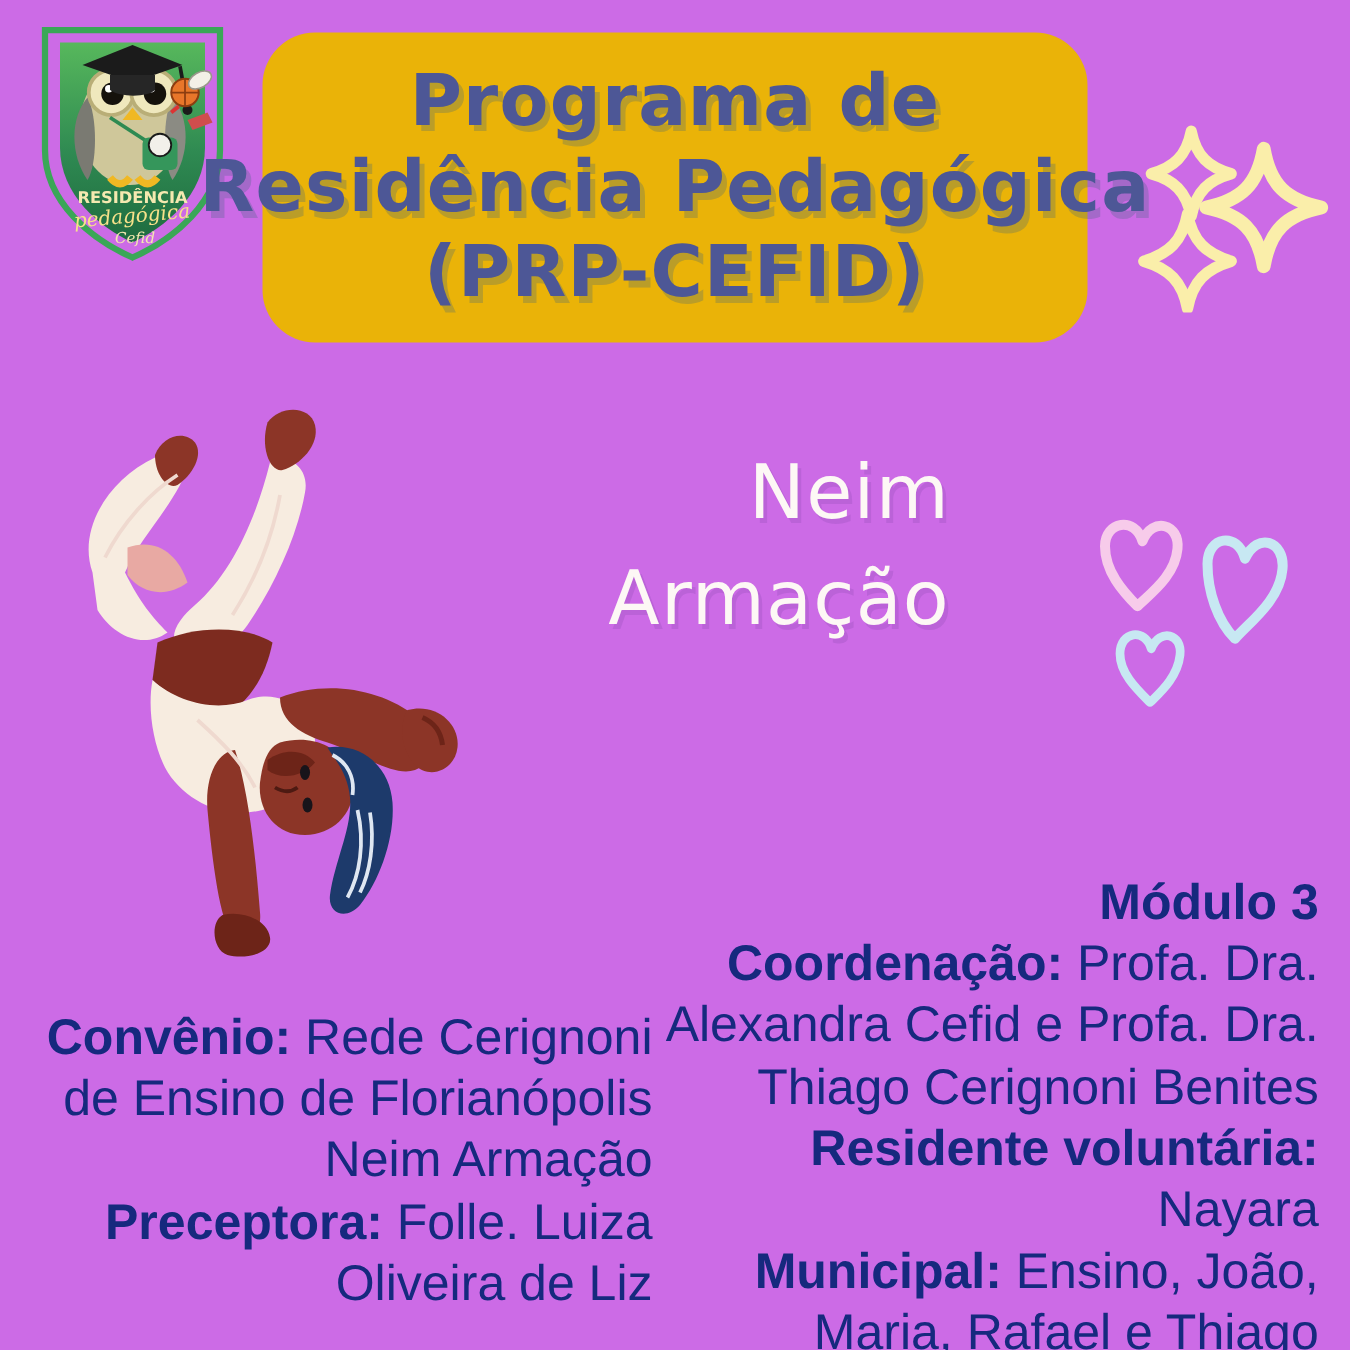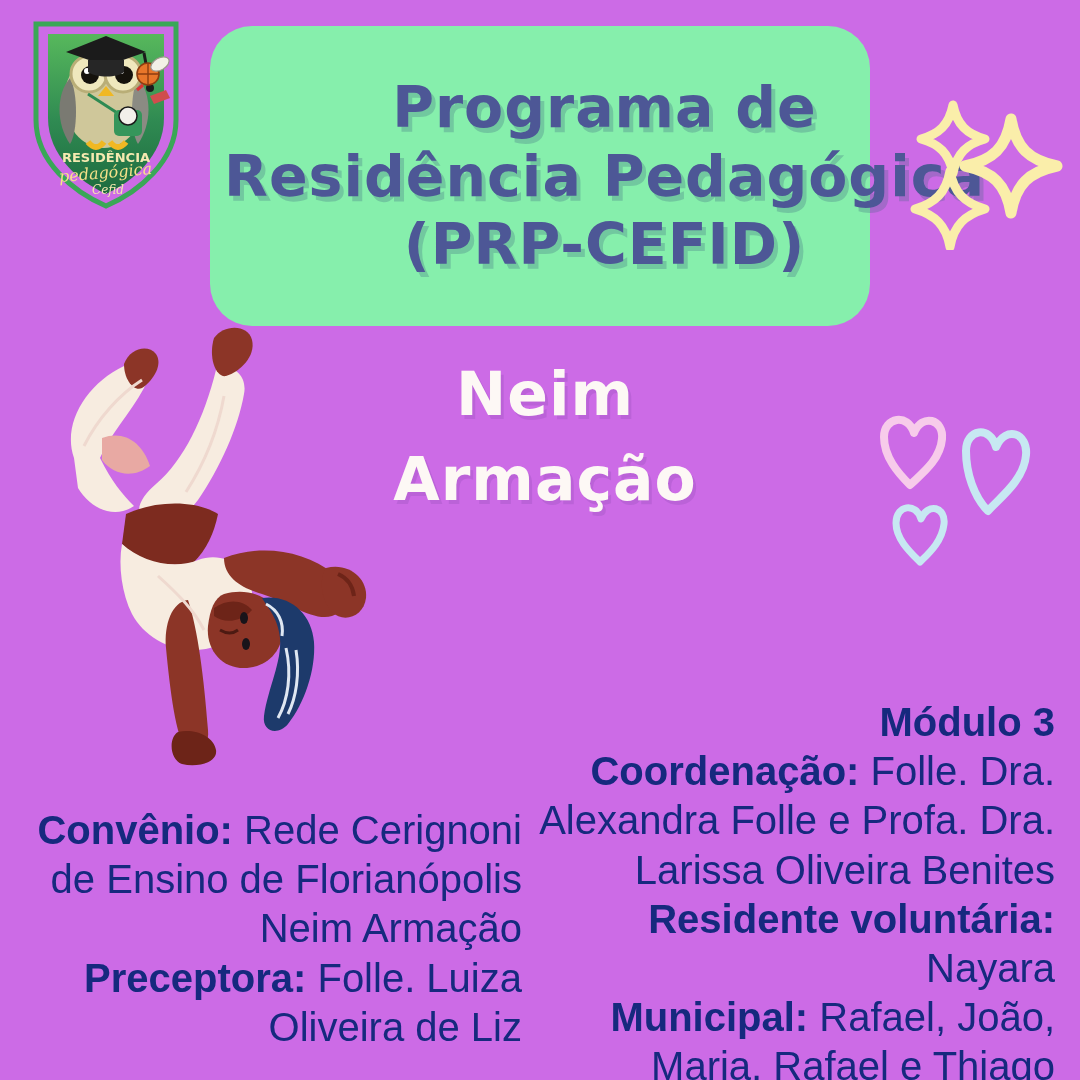--- a/index.html
+++ b/index.html
@@ -24,48 +24,49 @@
     width: 160px;
     height: 200px;
   }
 
   
   #title-banner {
     position: absolute;
     left: 210px;
     top: 26px;
     width: 660px;
-    height: 300px;
-    background: #86efac;
+    height: 248px;
+    background: #eab308;
     border-radius: 42px;
     display: flex;
     align-items: center;
+    justify-content: center;
   }
   #title-text {
     text-align: center;
     font-family: "DejaVu Sans", sans-serif;
     font-weight: bold;
     font-size: 57px;
     line-height: 1.20;
     letter-spacing: 1px;
     color: #4d5796;
     text-shadow: 4px 5px 0 rgba(60,100,125,0.28);
     padding: 0 14px;
   }
   #title-text .tl { display: block; white-space: nowrap; }
 
   
   #subtitle {
     position: absolute;
     left: 330px;
     top: 352px;
     width: 430px;
-    text-align: center;
+    text-align: right;
     font-family: "DejaVu Sans", sans-serif;
-    font-weight: bold;
+    font-weight: normal;
     font-size: 60px;
     line-height: 1.42;
     letter-spacing: 1px;
     color: #fdf8f5;
     text-shadow: 3px 4px 0 rgba(150,80,185,0.30);
   }
   #subtitle .sl { display: block; }
 
   
   .info-block {
@@ -227,21 +228,21 @@
   <div class="info-block" id="block-left">
       <span class="info-line"><b>Convênio:</b><span> Rede Cerignoni</span></span>
       <span class="info-line"><span>de Ensino de Florianópolis</span></span>
       <span class="info-line"><span>Neim Armação</span></span>
       <span class="info-line"><b>Preceptora:</b><span> Folle. Luiza</span></span>
       <span class="info-line"><span>Oliveira de Liz</span></span>
     </div>
 
   <div class="info-block" id="block-right">
       <span class="info-line"><b>Módulo 3</b></span>
-      <span class="info-line"><b>Coordenação:</b><span> Folle. Dra.</span></span>
-      <span class="info-line"><span>Alexandra Folle e Profa. Dra.</span></span>
-      <span class="info-line"><span>Larissa Oliveira Benites</span></span>
+      <span class="info-line"><b>Coordenação:</b><span> Profa. Dra.</span></span>
+      <span class="info-line"><span>Alexandra Cefid e Profa. Dra.</span></span>
+      <span class="info-line"><span>Thiago Cerignoni Benites</span></span>
       <span class="info-line"><b>Residente voluntária:</b><span> Nayara</span></span>
-      <span class="info-line"><b>Municipal:</b><span> Rafael, João,</span></span>
+      <span class="info-line"><b>Municipal:</b><span> Ensino, João,</span></span>
       <span class="info-line"><span>Maria, Rafael e Thiago</span></span>
     </div>
 
 </div>
 
 </body></html>

